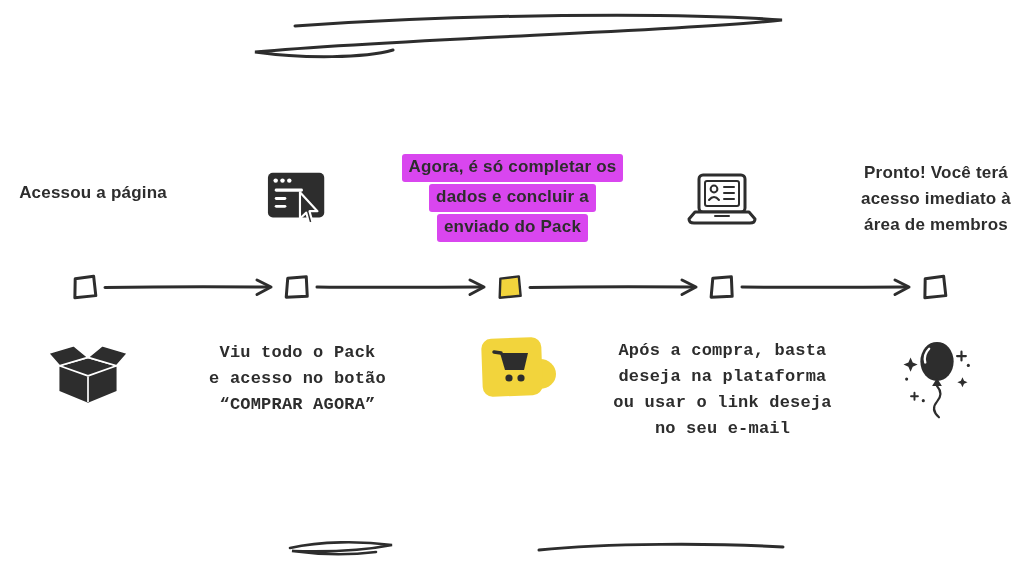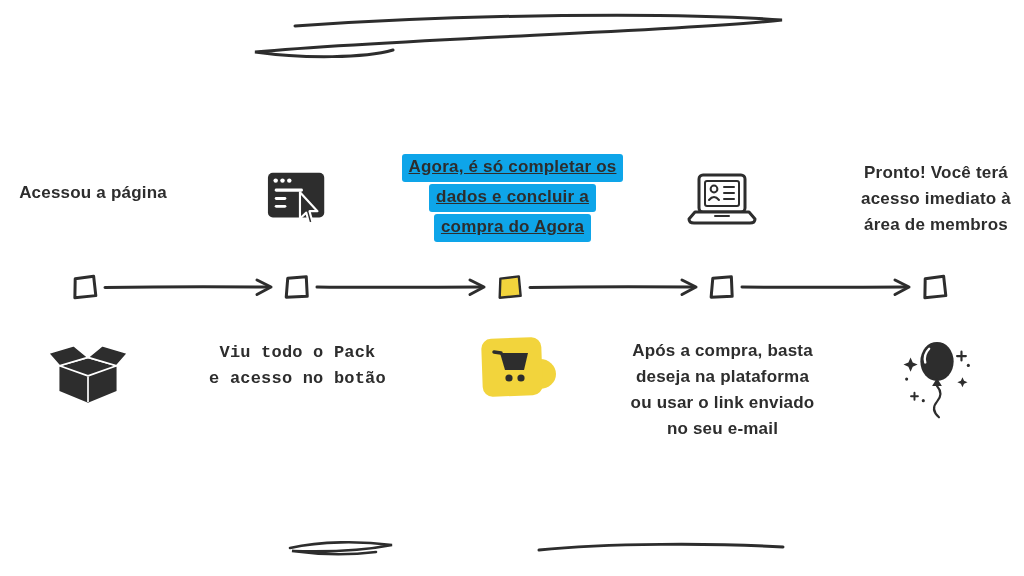--- a/index.html
+++ b/index.html
@@ -10,23 +10,22 @@
     color:#2d2d2d;
   }
   .abs{position:absolute;}
   .caption{
     font-size:17px;font-weight:600;line-height:26px;text-align:center;
     letter-spacing:.2px;color:#2d2d2d;
   }
   .caption .line{display:block;}
   .caption.hl .line{display:block;margin:2px 0;}
   .caption.hl .line span{
-    display:inline-block;background:#0ea5e9;border-radius:3px;
+    display:inline-block;background:#d946ef;border-radius:3px;
     padding:0 7px 2px 7px;
-    text-decoration:underline;
   }
   svg{display:block;}
   .sq{position:absolute;top:273px;width:28px;height:28px;}
   .arrow{position:absolute;top:276px;height:22px;}
 </style>
 </head>
 <body>
 
 <div class="abs" style="left:245px;top:12px;width:560px;height:54px;">
   <svg width="560" height="54" viewBox="0 0 560 54">
@@ -44,32 +43,33 @@
   </svg>
 </div>
 
 <div class="abs caption" style="left:8px;top:180px;width:170px;">
   <span class="line">Acessou a página</span>
 </div>
 
 <div class="abs caption" style="left:200px;top:340px;width:195px;font-family:Liberation Mono, monospace;">
   <span class="line">Viu todo o Pack</span>
   <span class="line">e acesso no botão</span>
+  <span class="line">“COMPRAR AGORA”</span>
 </div>
 
 <div class="abs caption hl" style="left:385px;top:152px;width:255px;">
   <span class="line"><span>Agora, é só completar os</span></span>
   <span class="line"><span>dados e concluir a</span></span>
-  <span class="line"><span>compra do Agora</span></span>
+  <span class="line"><span>enviado do Pack</span></span>
 </div>
 
-<div class="abs caption" style="left:610px;top:338px;width:225px;">
+<div class="abs caption" style="left:610px;top:338px;width:225px;font-family:Liberation Mono, monospace;">
   <span class="line">Após a compra, basta</span>
   <span class="line">deseja na plataforma</span>
-  <span class="line">ou usar o link enviado</span>
+  <span class="line">ou usar o link deseja</span>
   <span class="line">no seu e-mail</span>
 </div>
 
 <div class="abs caption" style="left:842px;top:160px;width:188px;">
   <span class="line">Pronto! Você terá</span>
   <span class="line">acesso imediato à</span>
   <span class="line">área de membros</span>
 </div>
 
 <div class="sq" style="left:71px;transform:rotate(-2deg);">

